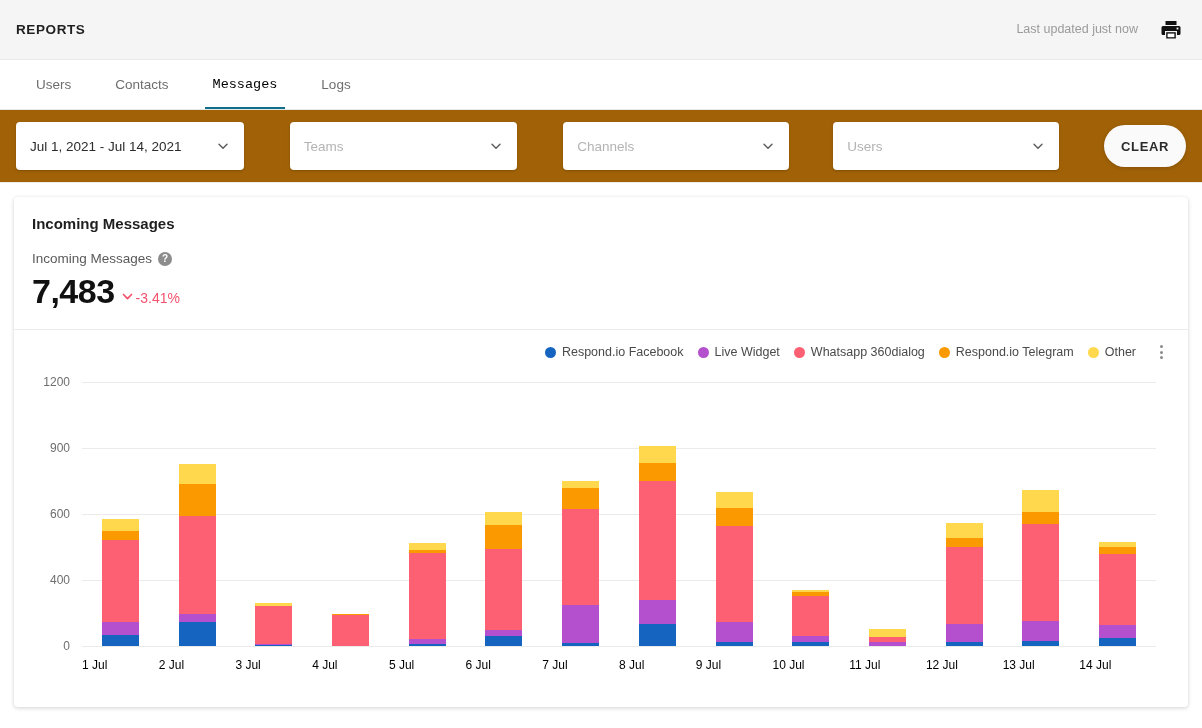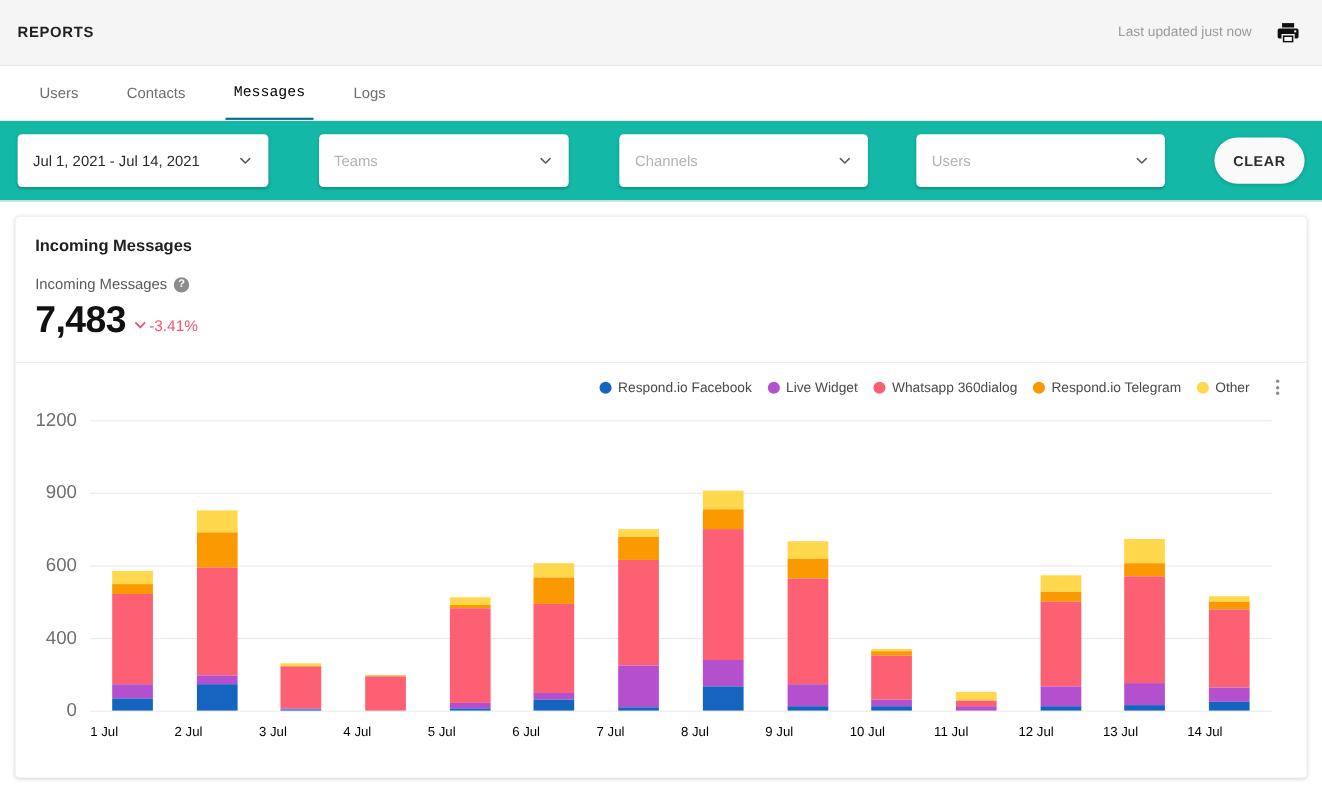--- a/index.html
+++ b/index.html
@@ -68,21 +68,21 @@
     content: "";
     position: absolute;
     left: 14px; right: 14px; bottom: 0;
     height: 2.5px;
     background: #0e6e8c;
   }
 
   
   .filterbar {
     height: 73px;
-    background: #14b8a6;
+    background: #a16207;
     border-bottom: 1px solid #ececec;
     display: flex;
     align-items: center;
     padding: 0 16px;
     gap: 22px;
   }
   .select {
     height: 48px;
     background: #ffffff;
     border-radius: 4px;
@@ -137,21 +137,21 @@
   .kpi-label { font-size: 13.5px; color: #5a5a5a; }
   .help-icon {
     width: 14px; height: 14px; border-radius: 50%;
     background: #8c8c8c; color: #ffffff;
     font-size: 10px; font-weight: bold;
     display: flex; align-items: center; justify-content: center;
     cursor: pointer;
   }
   .kpi-row { display: flex; align-items: baseline; gap: 6px; margin-top: 6px; }
   .kpi-value { font-size: 34px; font-weight: bold; color: #111111; letter-spacing: -0.5px; }
-  .kpi-delta { font-size: 14px; color: #f2536d; display: flex; align-items: center; gap: 2px; }
+  .kpi-delta { font-size: 14px; color: #f2536d; display: flex; align-items: flex-start; gap: 2px; }
   .card-divider { margin-top: 18px; border-top: 1px solid #ececec; }
 
   
   .legend {
     display: flex; align-items: center; justify-content: flex-end;
     gap: 14px;
     padding: 12px 18px 0 0;
   }
   .legend-item { display: flex; align-items: center; gap: 6px; cursor: pointer; }
   .legend-dot { width: 11px; height: 11px; border-radius: 50%; }
@@ -172,21 +172,21 @@
   }
   .gridline {
     position: absolute; left: 0; right: 0;
     height: 1px; background: #eaeaea;
   }
   .ytick {
     position: absolute;
     right: 100%;
     margin-right: 12px;
     transform: translateY(-50%);
-    font-size: 17px; color: #6e6e6e; white-space: nowrap;
+    font-size: 12px; color: #6e6e6e; white-space: nowrap;
   }
   .bars {
     position: absolute; left: 0; right: 0; bottom: 0; top: 0;
     display: flex; align-items: flex-end;
   }
   .bar-col {
     flex: 1 1 0;
     height: 100%;
     display: flex; flex-direction: column; justify-content: flex-end; align-items: center;
     position: relative;

